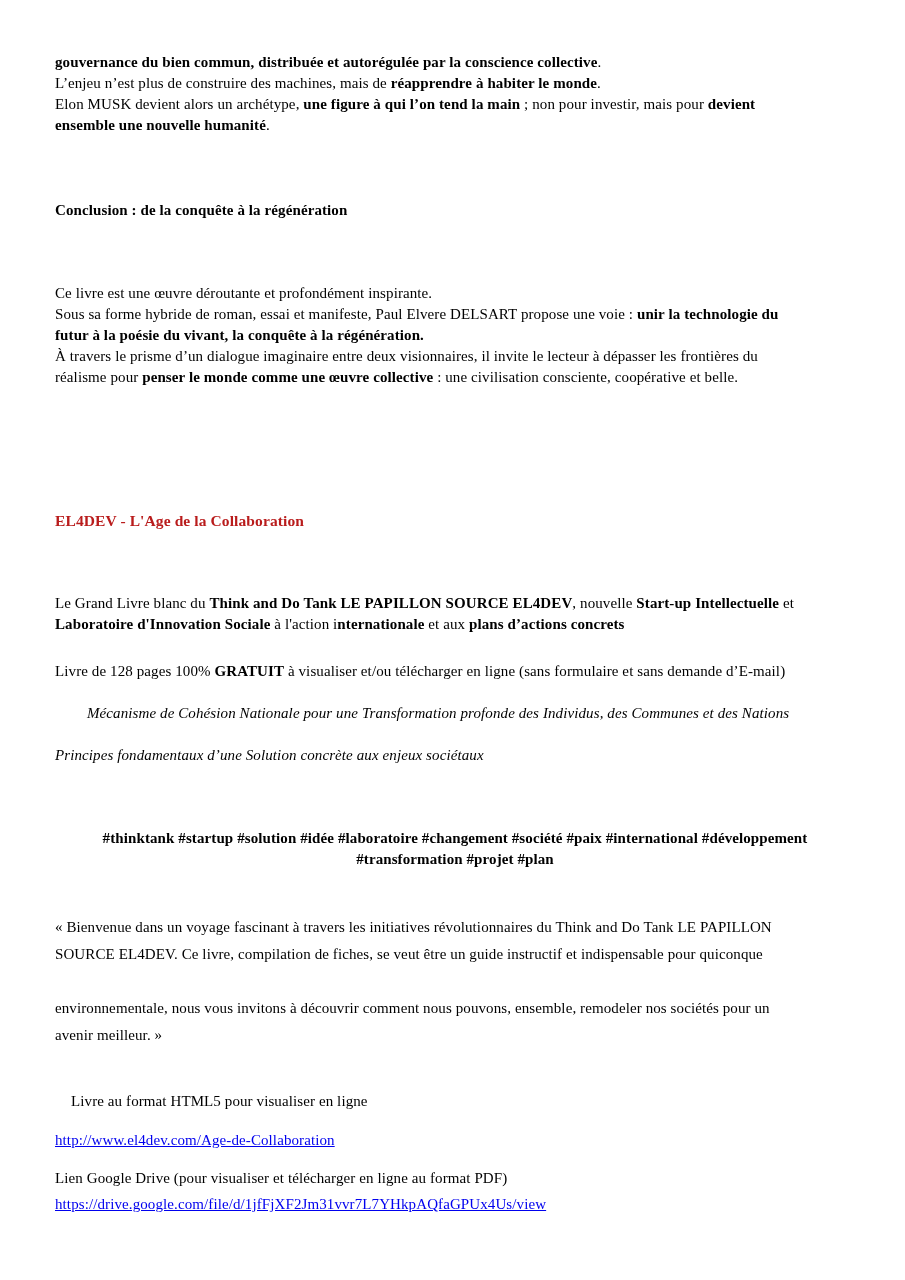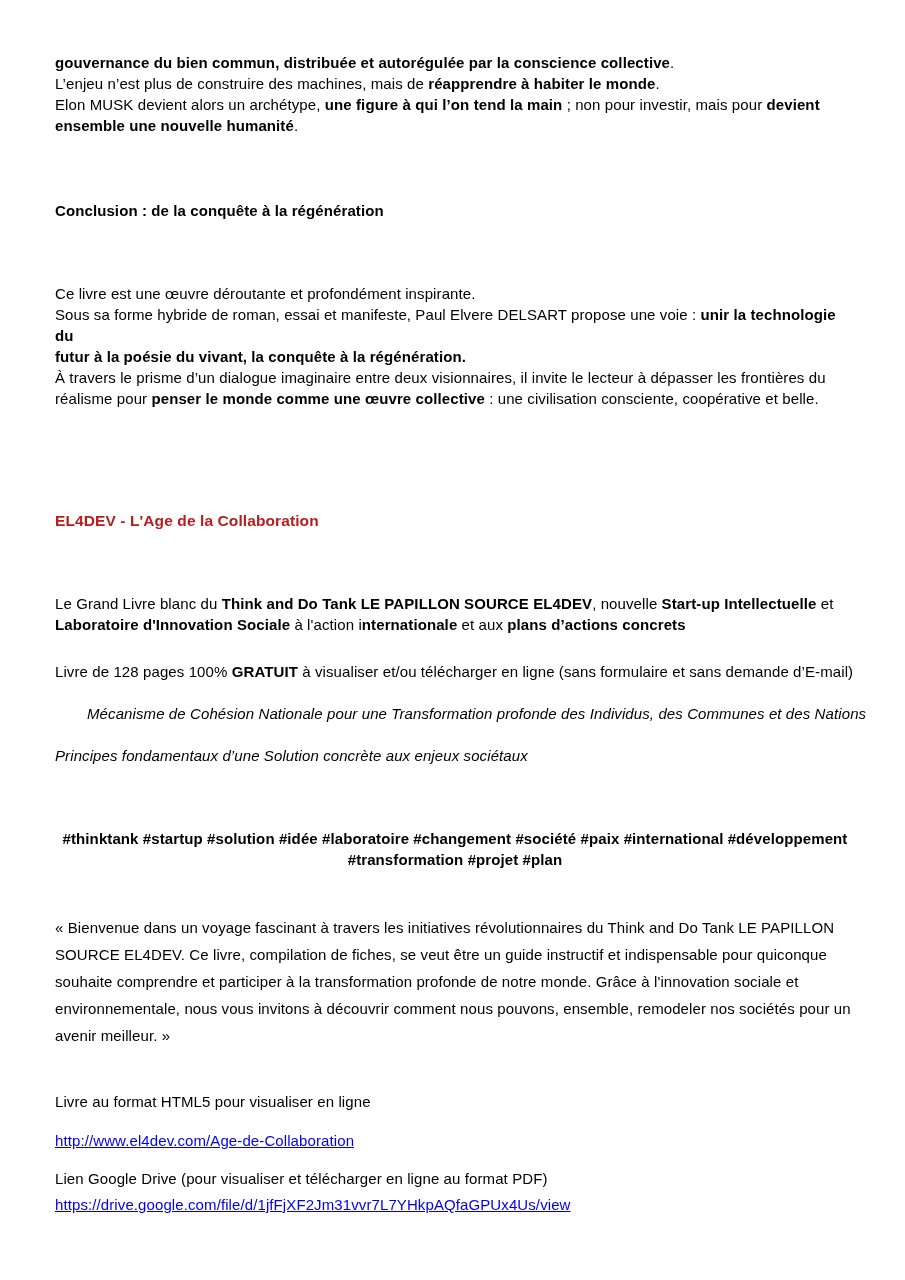--- a/index.html
+++ b/index.html
@@ -1,17 +1,17 @@
 <!DOCTYPE html>
 <html><head>
 <meta charset="utf-8">
 <style>
   html,body{margin:0;padding:0;background:#ffffff;}
   .page{position:relative;width:905px;height:1280px;background:#ffffff;overflow:hidden;
-        font-family:Liberation Sans, sans-serif;color:#000000;}
+        font-family:Liberation Serif, serif;color:#000000;}
   .blk{position:absolute;left:55px;width:800px;font-size:15px;line-height:21px;
        letter-spacing:0.1px;color:#000000;}
   .b{font-weight:700;}
   .i{font-style:italic;}
   .quote{line-height:27px;}
   .h-blue{color:#b91c1c;font-weight:700;font-size:15.5px;}
   a.doclink{color:#0000EE;text-decoration:underline;cursor:pointer;}
 </style>
 </head>
 <body>
@@ -50,26 +50,26 @@
   <div class="blk i" style="top:745px;">Principes fondamentaux d’une Solution concrète aux enjeux sociétaux</div>
 
   <div class="blk b" style="top:828px;text-align:center;">
     <span>#thinktank #startup #solution #idée #laboratoire #changement #société #paix #international #développement</span><br>
     <span>#transformation #projet #plan</span>
   </div>
 
   <div class="blk quote" style="top:914px;">
     <span>« Bienvenue dans un voyage fascinant à travers les initiatives révolutionnaires du Think and Do Tank LE PAPILLON</span><br>
     <span>SOURCE EL4DEV. Ce livre, compilation de fiches, se veut être un guide instructif et indispensable pour quiconque</span><br>
-    <span>souhaite comprendre et participer à la transformation profonde de notre monde. Grâce à l'innovation sociale et</span><br>
+    <br>
     <span>environnementale, nous vous invitons à découvrir comment nous pouvons, ensemble, remodeler nos sociétés pour un</span><br>
     <span>avenir meilleur. »</span>
   </div>
 
-  <div class="blk" style="top:1091px;">Livre au format HTML5 pour visualiser en ligne</div>
+  <div class="blk" style="top:1091px;margin-left:16px;">Livre au format HTML5 pour visualiser en ligne</div>
   <div class="blk" style="top:1130px;">
     <a class="doclink">http://www.el4dev.com/Age-de-Collaboration</a>
   </div>
   <div class="blk" style="top:1168px;">Lien Google Drive (pour visualiser et télécharger en ligne au format PDF)</div>
   <div class="blk" style="top:1194px;">
     <a class="doclink">https://drive.google.com/file/d/1jfFjXF2Jm31vvr7L7YHkpAQfaGPUx4Us/view</a>
   </div>
 
 </div>
 

